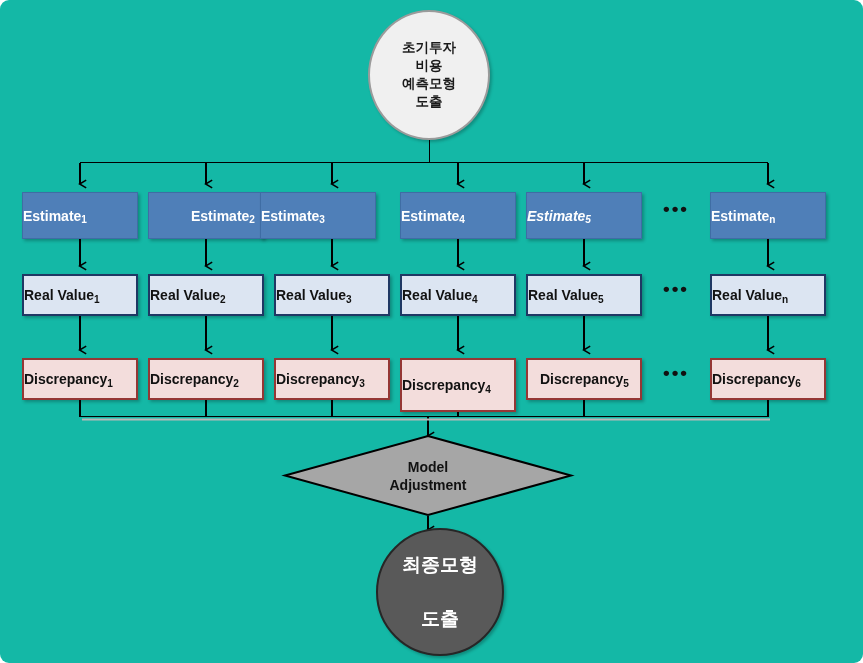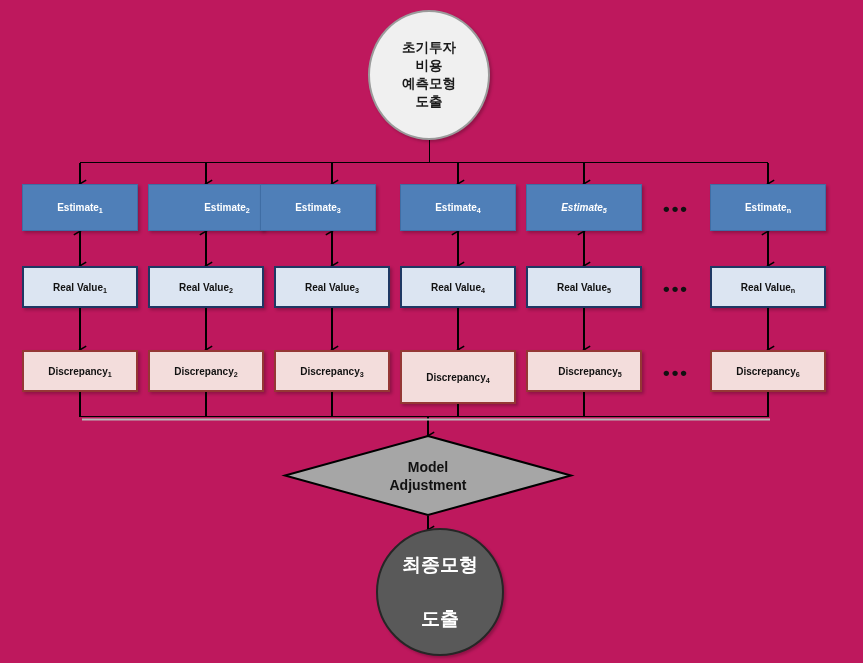--- a/index.html
+++ b/index.html
@@ -7,22 +7,23 @@
     padding: 0;
     background: #ffffff;
   }
   body {
     font-family: "Liberation Sans", "DejaVu Sans", sans-serif;
   }
   #canvas {
     position: relative;
     width: 863px;
     height: 663px;
-    background: #be185d;
+    background: #14b8a6;
     overflow: hidden;
+    border-radius: 9px;
   }
   #edges {
     position: absolute;
     left: 0;
     top: 0;
     width: 863px;
     height: 663px;
     pointer-events: none;
   }
 
@@ -49,26 +50,26 @@
     box-shadow: 2px 2px 3px rgba(0,0,0,0.22);
   }
   .start-circle span { display: block; }
 
   
   .node {
     position: absolute;
     box-sizing: border-box;
     display: flex;
     align-items: center;
-    justify-content: center;
-    font-weight: bold;
-    font-size: 10px;
+    font-weight: bold;
+    font-size: 14px;
     text-align: center;
     white-space: nowrap;
     box-shadow: 2px 2px 3px rgba(0,0,0,0.25);
+    margin-top: 8px;
   }
   .node sub {
     font-size: 0.72em;
     font-weight: bold;
     vertical-align: baseline;
     position: relative;
     bottom: -0.28em;
     line-height: 0;
   }
   .node-estimate {

